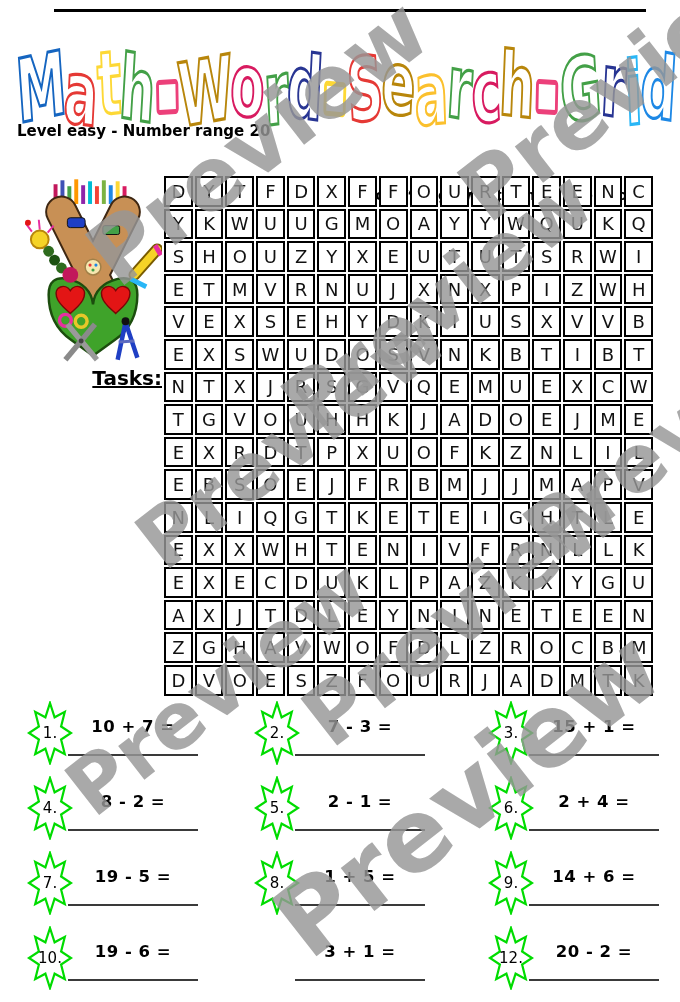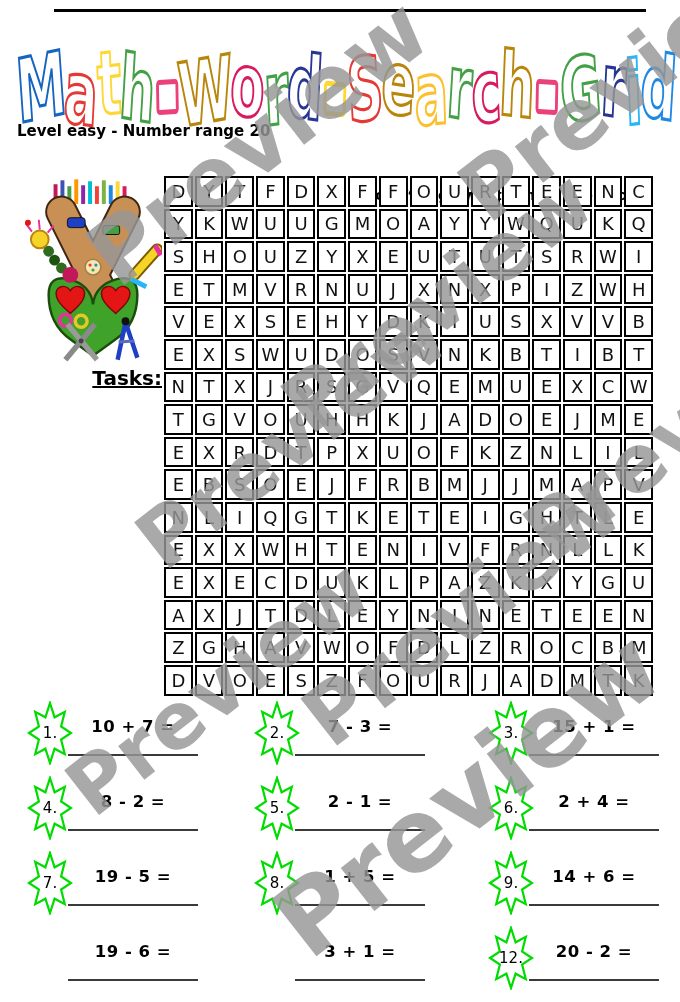--- a/index.html
+++ b/index.html
@@ -450,20 +450,24 @@
       </div>
       <div class="task" style="left: 487px; top: 851px;">
         <div class="badge"><svg viewBox="0 0 48 64">
             <polygon points="24,2 28.6,16.3 38.8,10.8 35.1,25.5 45,32 35.1,38.5 38.8,53.2 28.6,47.7 24,62 19.4,47.7 9.2,53.2 12.9,38.5 3,32 12.9,25.5 9.2,10.8 19.4,16.3" fill="#fff" stroke="#00dc00" stroke-width="2.2"></polygon>
             <text x="24" y="37" text-anchor="middle" font-size="15" fill="#000">9.</text>
           </svg></div>
         <div class="expr">14 + 6 =</div>
         <div class="answer-line" style="background: rgb(58, 58, 58);"></div>
       </div>
       <div class="task" style="left: 26px; top: 926px;">
+        <div class="badge"><svg viewBox="0 0 48 64">
+            <polygon points="24,2 28.6,16.3 38.8,10.8 35.1,25.5 45,32 35.1,38.5 38.8,53.2 28.6,47.7 24,62 19.4,47.7 9.2,53.2 12.9,38.5 3,32 12.9,25.5 9.2,10.8 19.4,16.3" fill="#fff" stroke="#00dc00" stroke-width="2.2"></polygon>
+            <text x="24" y="37" text-anchor="middle" font-size="15" fill="#000">10.</text>
+          </svg></div>
         <div class="expr">19 - 6 =</div>
         <div class="answer-line" style="background: rgb(58, 58, 58);"></div>
       </div>
       <div class="task" style="left: 253px; top: 926px;">
         <div class="expr">3 + 1 =</div>
         <div class="answer-line" style="background: rgb(58, 58, 58);"></div>
       </div>
       <div class="task" style="left: 487px; top: 926px;">
         <div class="badge"><svg viewBox="0 0 48 64">
             <polygon points="24,2 28.6,16.3 38.8,10.8 35.1,25.5 45,32 35.1,38.5 38.8,53.2 28.6,47.7 24,62 19.4,47.7 9.2,53.2 12.9,38.5 3,32 12.9,25.5 9.2,10.8 19.4,16.3" fill="#fff" stroke="#00dc00" stroke-width="2.2"></polygon>

